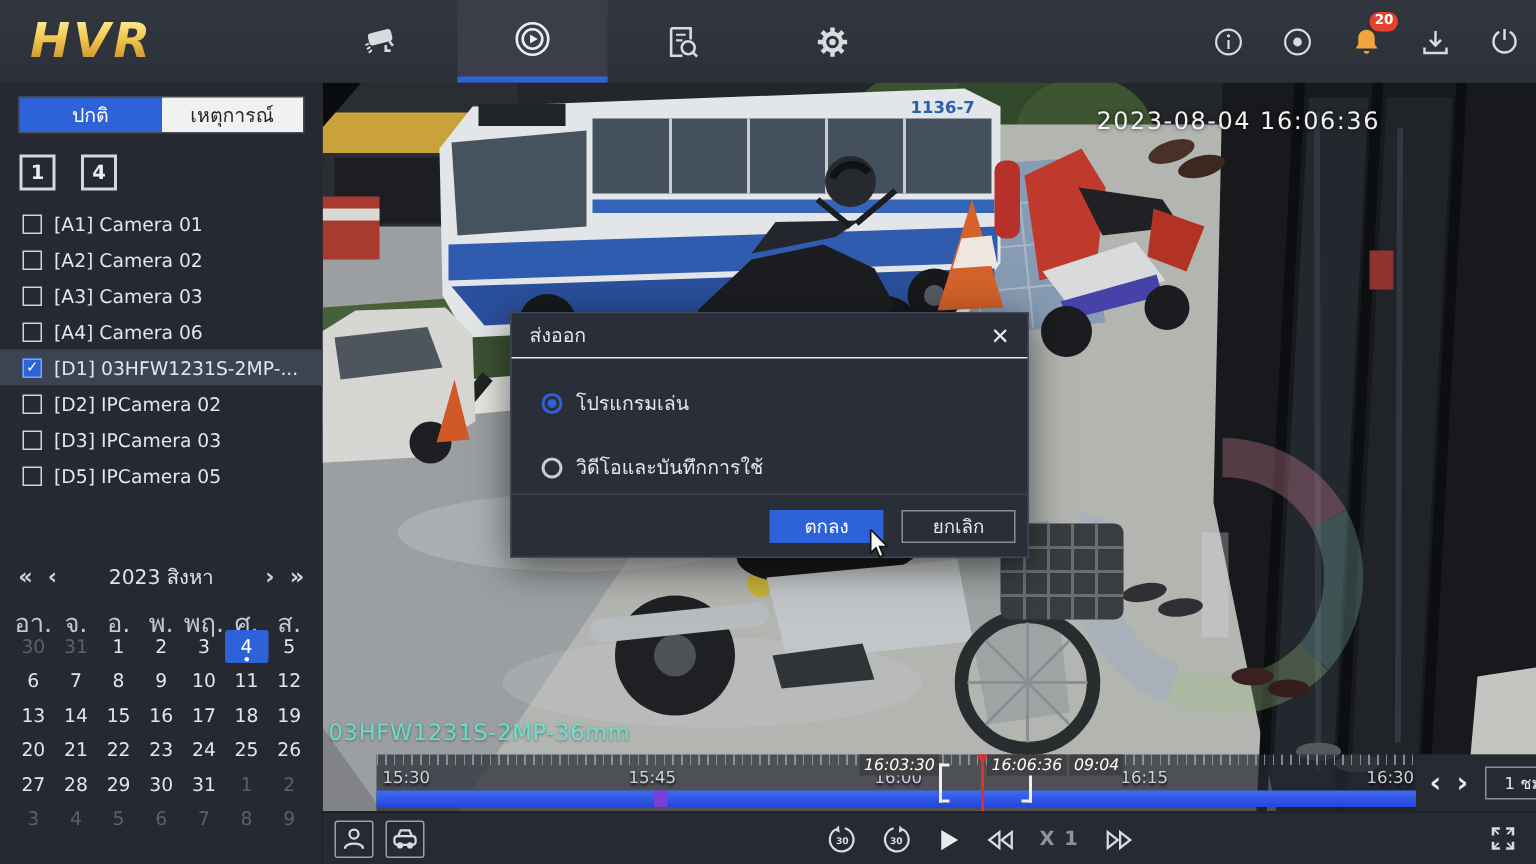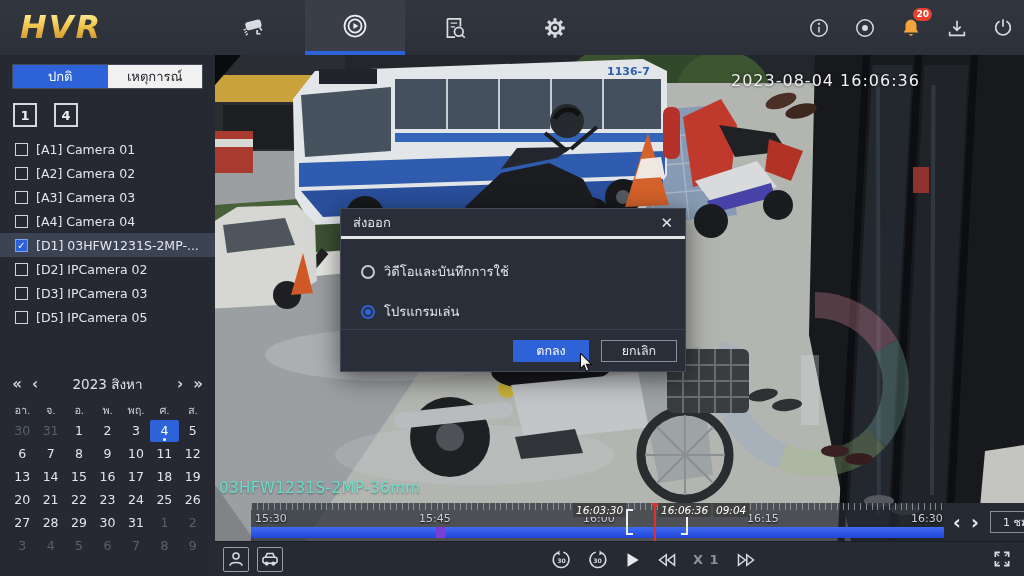--- a/index.html
+++ b/index.html
@@ -42,21 +42,21 @@
     font-size:10px; line-height:11px; text-align:center; color:#fff; background:transparent; }
   .camrow.sel .cb { background:#2e62d9; border-color:#7ea2f0; }
   .clabel { font-size:12.5px; white-space:nowrap; overflow:hidden; }
 
   
   .cal { margin:44px 8px 0 8px; }
   .cal-head { display:flex; align-items:center; height:22px; color:#dfe3ea; }
   .cal-nav { font-size:15px; font-weight:bold; color:#ccd1da; width:18px; text-align:center; cursor:pointer; }
   .cal-title { flex:1; text-align:center; font-size:13.5px; cursor:pointer; }
   .cal-grid { display:grid; grid-template-columns:repeat(7,1fr); margin-top:6px; row-gap:1px; }
-  .wd { font-size:11px; color:#c2c7d2; text-align:center; height:18px;font-family:Liberation Serif, serif; }
+  .wd { font-size:17px; color:#c2c7d2; text-align:center; height:18px; }
   .day { position:relative; font-size:12.5px; color:#e2e5eb; text-align:center; height:22px;
     line-height:21px; cursor:pointer; }
   .day.muted { color:#596070; }
   .day.sel { background:#2e62d9; border-radius:2px; color:#fff; }
   .day.sel::after { content:""; position:absolute; left:50%; bottom:1px; width:3px; height:3px;
     margin-left:-1px; border-radius:50%; background:#fff; }
 
   
   .main { position:absolute; left:215px; top:55px; width:809px; height:521px; background:#000; }
   .scene { position:absolute; left:0; top:0; width:809px; height:486px; }
@@ -99,21 +99,21 @@
     display:flex; align-items:center; justify-content:center; color:#d9dce2; cursor:pointer; }
   .ctl-icons { position:absolute; left:336px; top:0; height:35px; display:flex; align-items:center; gap:15px; }
   .cicon { color:#d9dce2; display:flex; align-items:center; justify-content:center; cursor:pointer; }
   .speed { color:#8d929c; font-size:13px; font-weight:bold; letter-spacing:1px; }
   .fsbtn { position:absolute; right:12px; top:7px; color:#d9dce2; cursor:pointer; }
 
   
   .dialog { position:absolute; left:125px; top:153px; width:346px; height:164px; background:#2a2e38;
     border:1px solid #424858; box-shadow:0 6px 24px rgba(0,0,0,.55); z-index:25; color:#e3e6ec; }
   .dlg-head { display:flex; align-items:center; height:30px; padding:4px 12px;
-    border-bottom:3px solid #e5e5e5; font-size:13px; }
+    border-bottom:1px solid #e5e5e5; font-size:13px; }
   .dlg-close { margin-left:auto; font-size:15px; color:#e8eaee; cursor:pointer; }
   .opt { display:flex; align-items:center; gap:9px; margin:0 0 0 20px; cursor:pointer; }
   .opt1 { margin-top:22px; } .opt2 { margin-top:19px; }
   .radio { width:14px; height:14px; border-radius:50%; border:2px solid #c8ccd5; flex:0 0 auto; position:relative; }
   .radio.on { border-color:#2e62d9; }
   .radio.on::after { content:""; position:absolute; left:2px; top:2px; width:6px; height:6px;
     border-radius:50%; background:#2e62d9; }
   .opt-label { font-size:13px; }
   .dlg-foot { position:absolute; left:0; bottom:0; width:100%; height:42px; border-top:1px solid #3a4050;
     display:flex; align-items:center; }
@@ -228,21 +228,21 @@
         <div class="camrow">
           <span class="cb"></span>
           <span class="clabel">[A2] Camera 02</span>
         </div>
         <div class="camrow">
           <span class="cb"></span>
           <span class="clabel">[A3] Camera 03</span>
         </div>
         <div class="camrow">
           <span class="cb"></span>
-          <span class="clabel">[A4] Camera 04</span>
+          <span class="clabel">[A4] Camera 06</span>
         </div>
         <div class="camrow sel">
           <span class="cb on">✓</span>
           <span class="clabel">[D1] 03HFW1231S-2MP-...</span>
         </div>
         <div class="camrow">
           <span class="cb"></span>
           <span class="clabel">[D2] IPCamera 02</span>
         </div>
         <div class="camrow">
@@ -550,27 +550,27 @@
         </svg>
       </div>
     </div>
 
     <div class="dialog">
       <div class="dlg-head">
         <span>ส่งออก</span>
         <span class="dlg-close">✕</span>
       </div>
       <div id="dlg-options">
+          <div class="opt opt2">
+            <span class="radio on"></span>
+            <span class="opt-label">โปรแกรมเล่น</span>
+          </div>
           <div class="opt opt1">
             <span class="radio"></span>
             <span class="opt-label">วิดีโอและบันทึกการใช้</span>
-          </div>
-          <div class="opt opt2">
-            <span class="radio on"></span>
-            <span class="opt-label">โปรแกรมเล่น</span>
           </div>
         </div>
       <div class="dlg-foot">
         <div class="dbtn primary">ตกลง</div>
         <div class="dbtn ghost">ยกเลิก</div>
       </div>
     </div>
   </div>
 
   <div class="cursor">

